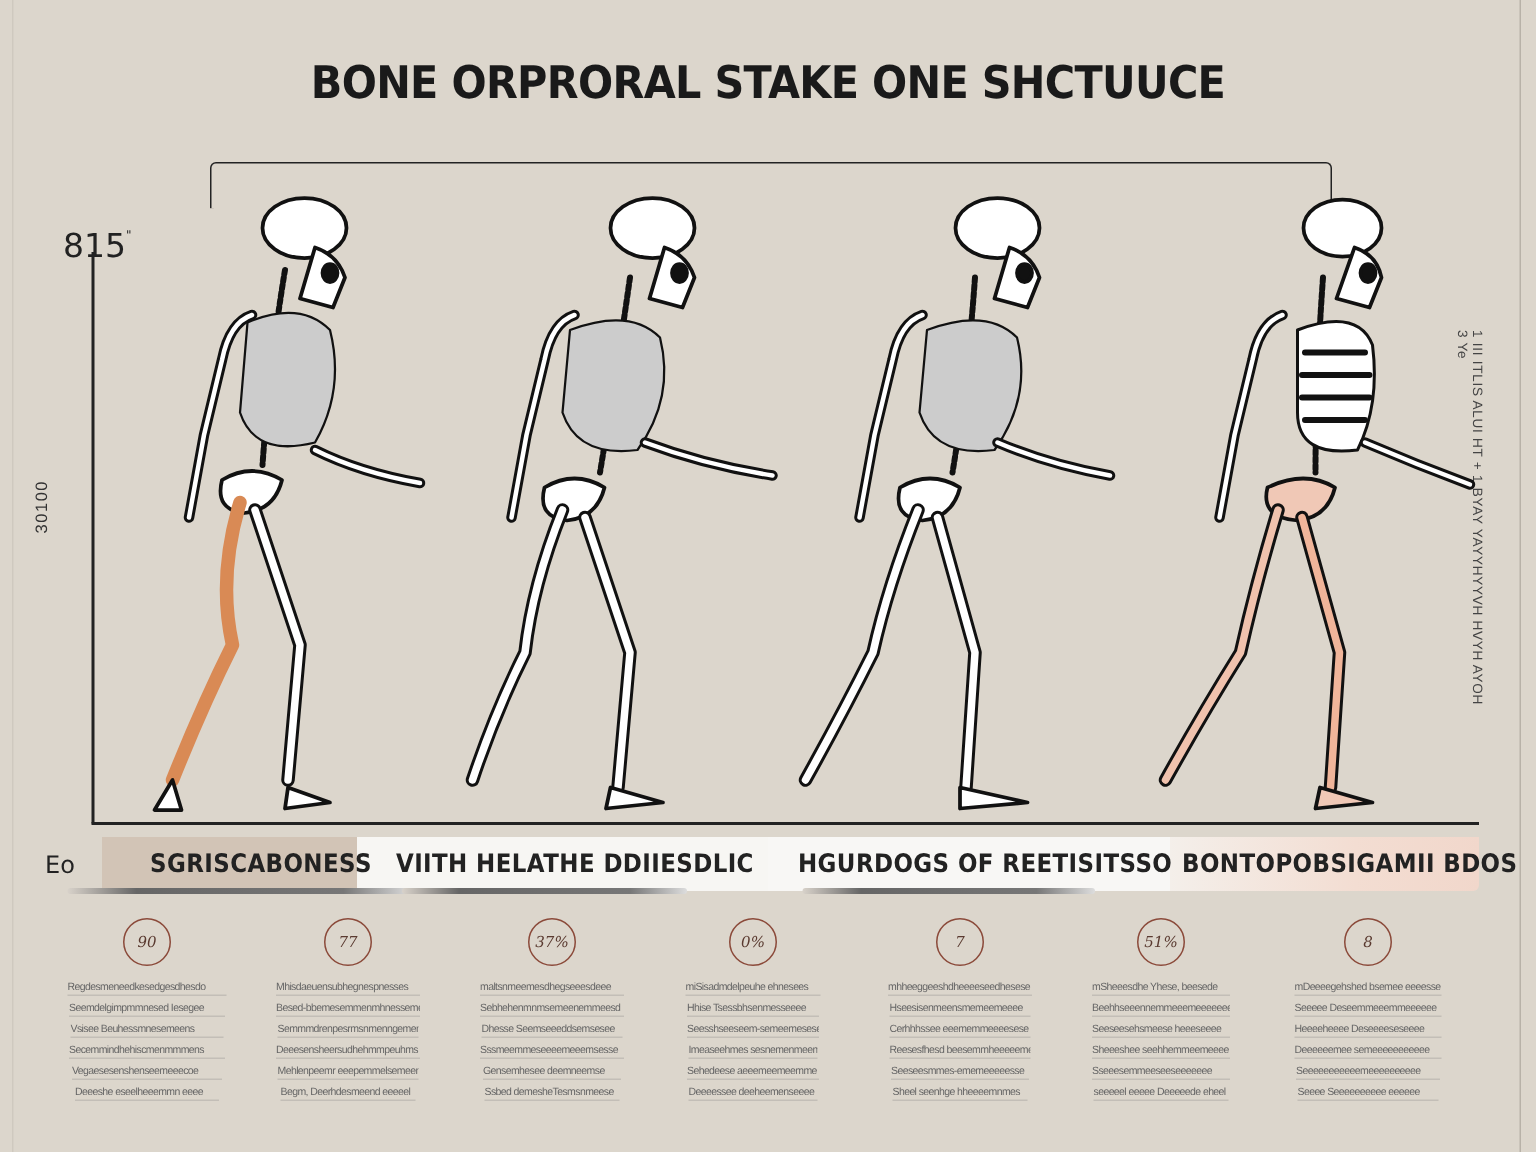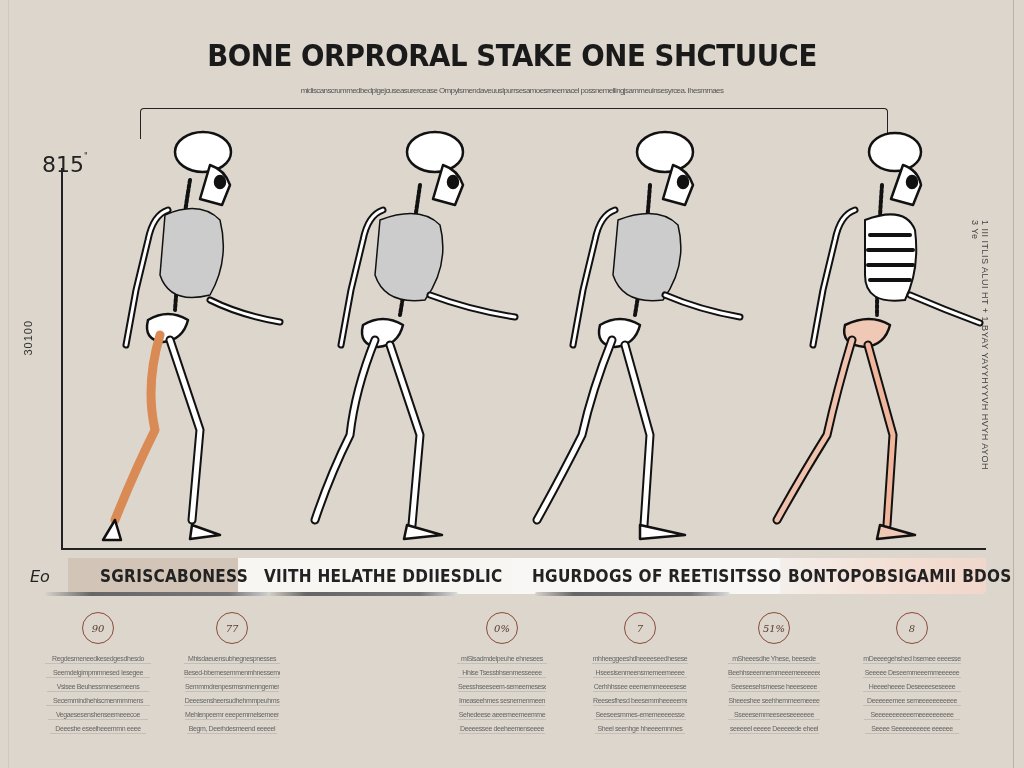--- a/index.html
+++ b/index.html
@@ -49,43 +49,42 @@
   .band-4 { left:780px; width:206px; background:linear-gradient(90deg,#f4efea,#f3ddd2 60%,#f1d7cb); border-radius:0 0 4px 0; }
   .band-underline {
     position:absolute; top:592px; height:4px; border-radius:2px;
     background:linear-gradient(90deg,#d8d2ca,#666 20%,#777 80%,#ddd);
   }
   .col-label {
     position:absolute; top:566px; font-weight:bold; font-size:17px; color:#222;
     font-family:"DejaVu Sans", sans-serif; white-space:nowrap; letter-spacing:0.3px;
     transform:scaleX(0.9); transform-origin:left center;
   }
-  .row-label { position:absolute; left:30px; top:567px; font-size:16px; color:#222; font-family:"DejaVu Sans", sans-serif;font-style:italic; }
-  .stat { position:absolute; top:612px; width:120px; text-align:center; }
+  .row-label { position:absolute; left:30px; top:567px; font-size:16px; color:#222; font-family:"DejaVu Sans", sans-serif; }
+  .stat { position:absolute; top:612px; width:120px; text-align:left; }
   .stat-circle {
     width:30px; height:30px; border:1px solid #8b4a3a; border-radius:50%;
     margin:0 auto; display:flex; align-items:center; justify-content:center;
     font-family:"DejaVu Serif", serif; font-style:italic; font-size:10px; color:#5a3a30;
   }
   .stat-lines { margin-top:10px; }
   .stat-line {
     height:9px; margin:0 auto 4px auto; font-size:7px; line-height:9px; color:#666;
     overflow:hidden; white-space:nowrap; letter-spacing:-0.4px;
     border-bottom:1px solid rgba(120,120,120,0.25);
   }
 </style>
 </head>
 <body>
 
 <div class="frame">
   <div class="border-left"></div>
   <div class="border-right"></div>
 
   <div class="title">BONE ORPRORAL STAKE ONE SHCTUUCE</div>
-  <div class="subtitle">midiscanscrummedbedpigejcuseasurercease Ompylsmendaveuuslpurrsesamoesrneemacel possnemellingjsammeuinsesyrcea. Ihesmrnaes</div>
 
   <div class="bracket"></div>
 
   <div class="y-top-label"><span>815</span><sup>"</sup></div>
   <div class="y-side-label">30100</div>
   <div class="y-axis"></div>
   <div class="x-axis"></div>
   <div class="right-scale">1 III ITLIS ALUI HT + 1 BYAY YAYYHYYVH HVYH AYOH 3 Ye</div>
 
   <svg class="skeleton" style="left:70px" viewBox="0 0 240 420">
@@ -198,20 +197,31 @@
     <div class="stat-circle">77</div>
     <div class="stat-lines">
       <div class="stat-line" style="width:96px">Mhisdaeuensubhegnespnesses</div>
       <div class="stat-line" style="width:96px">Besed-bbemesemmenmhnesseme</div>
       <div class="stat-line" style="width:94px">Semmmdrenpesrmsnmenngemen</div>
       <div class="stat-line" style="width:96px">Deeesensheersudhehmmpeuhms</div>
       <div class="stat-line" style="width:94px">Mehlenpeemr eeepemmelsemeen</div>
       <div class="stat-line" style="width:90px">Begm, Deerhdesmeend eeeeel</div>
     </div>
   </div>
+  <div class="stat" style="left:308px">
+    <div class="stat-circle">37%</div>
+    <div class="stat-lines">
+      <div class="stat-line" style="width:96px">maltsnmeemesdhegseeesdeee</div>
+      <div class="stat-line" style="width:96px">Sebhehenmnmsemeenemmeesd</div>
+      <div class="stat-line" style="width:94px">Dhesse Seemseeeddsemsesee</div>
+      <div class="stat-line" style="width:96px">Sssmeemmeseeeemeeemsesse</div>
+      <div class="stat-line" style="width:92px">Gensemhesee deemneemse</div>
+      <div class="stat-line" style="width:90px">Ssbed demesheTesmsnmeese</div>
+    </div>
+  </div>
   <div class="stat" style="left:442px">
     <div class="stat-circle">0%</div>
     <div class="stat-lines">
       <div class="stat-line" style="width:90px">miSisadmdelpeuhe ehnesees</div>
       <div class="stat-line" style="width:88px">Hhise Tsessbhsenmesseeee</div>
       <div class="stat-line" style="width:88px">Seesshseeseem-semeemesese</div>
       <div class="stat-line" style="width:86px">Imeaseehmes sesnemenmeeme</div>
       <div class="stat-line" style="width:88px">Sehedeese aeeemeemeemme</div>
       <div class="stat-line" style="width:86px">Deeeessee deeheemenseeee</div>
     </div>

